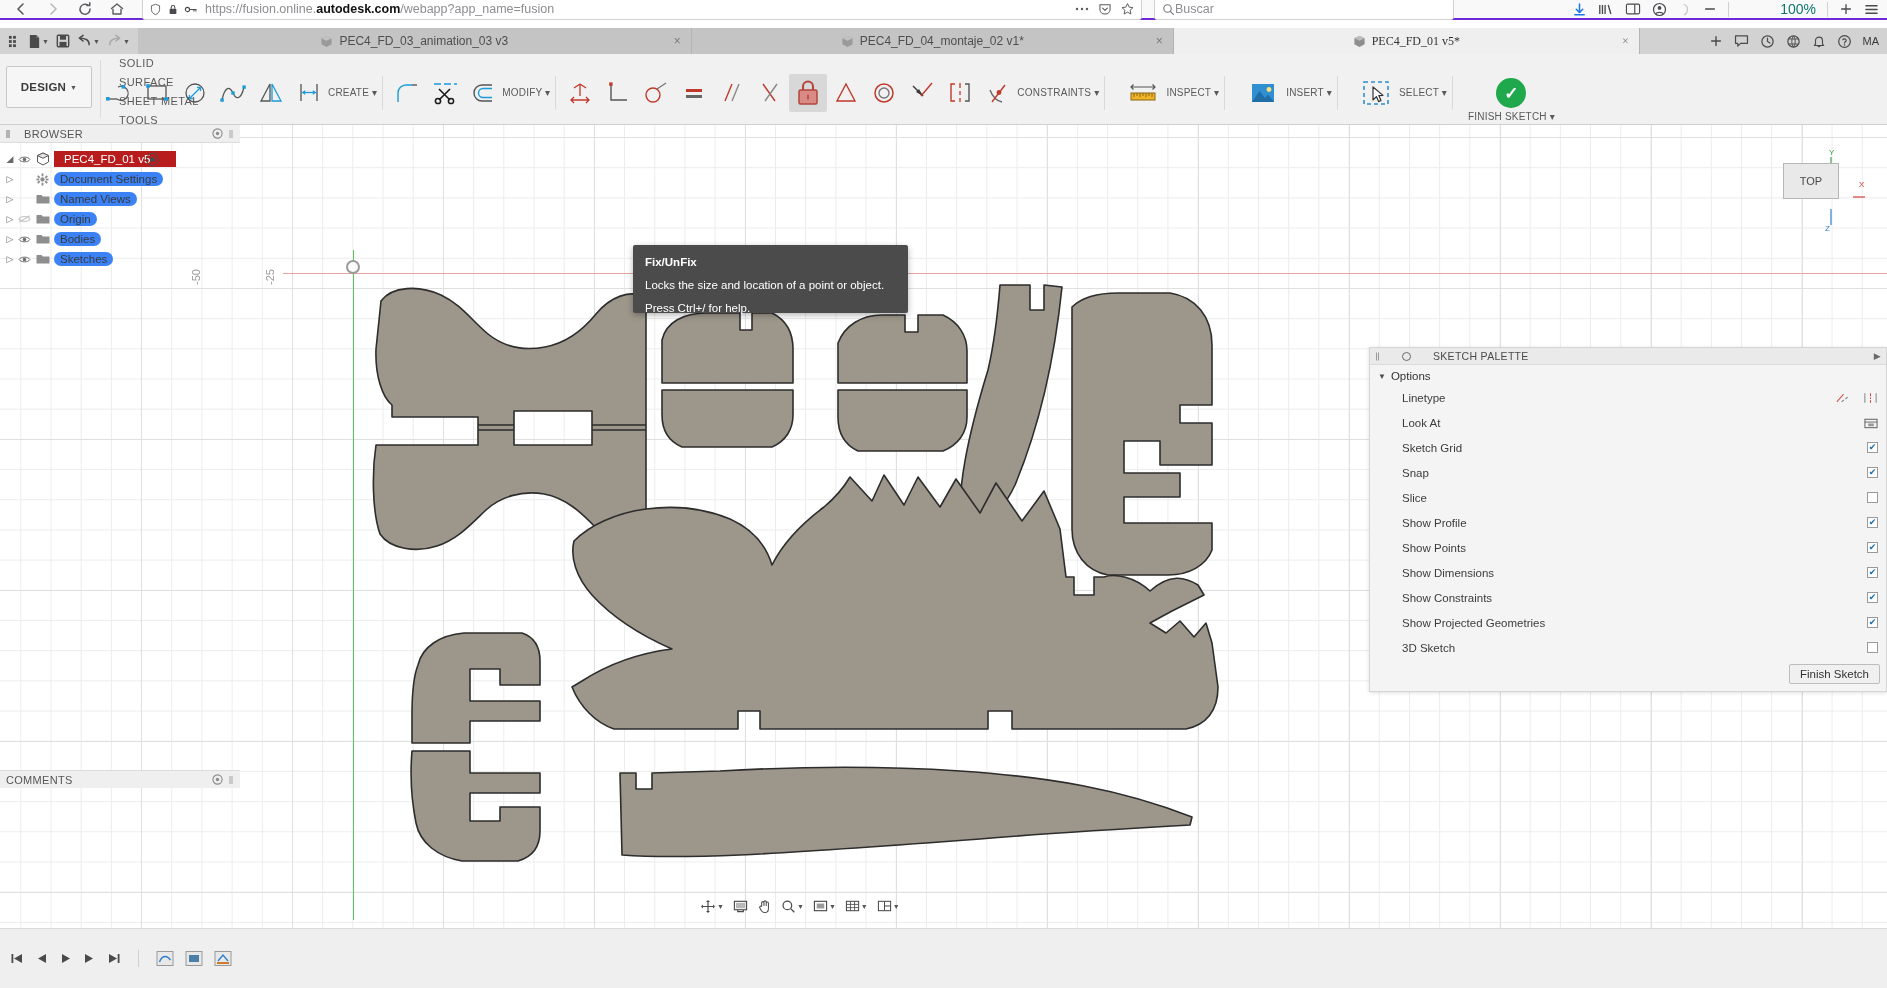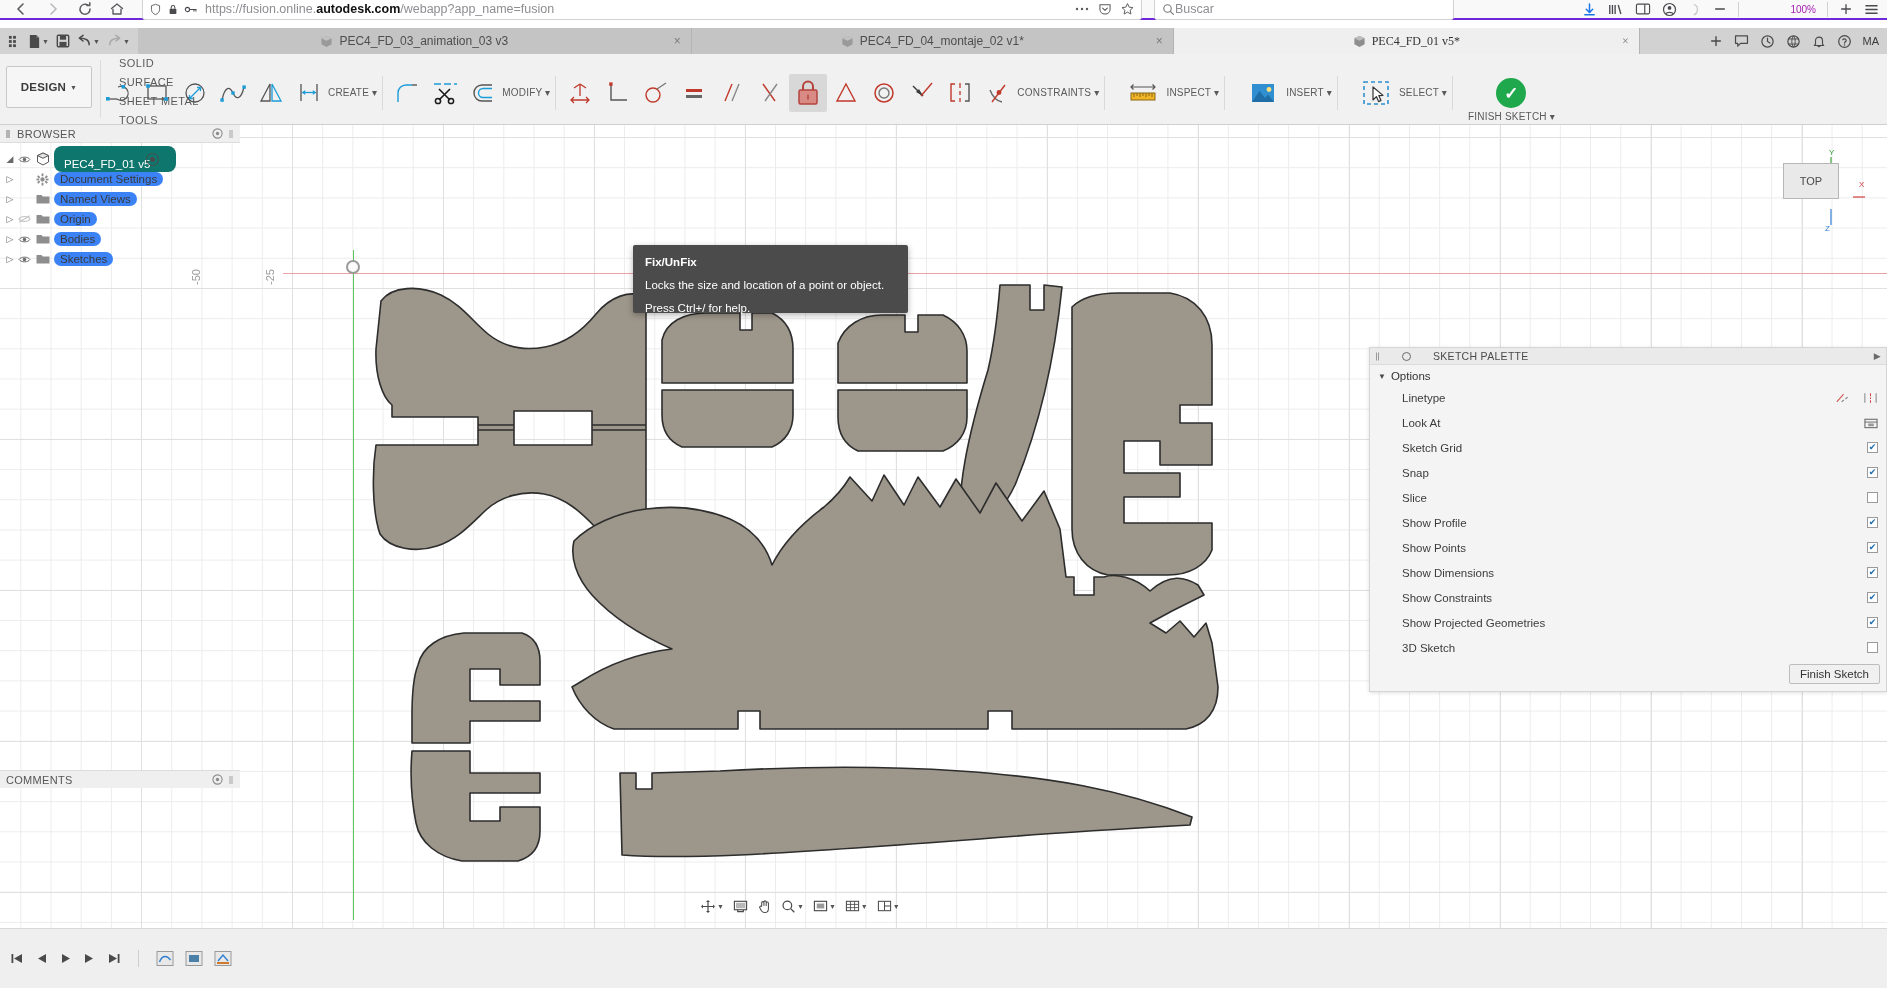--- a/index.html
+++ b/index.html
@@ -32,21 +32,21 @@
   .url-text { flex:1; font-size:12.5px; color:#8d8d92; white-space:nowrap; overflow:hidden; }
   .url-text b { color:#111; font-weight:600; }
   .url-text .scheme { color:#8d8d92; }
   .url-right { display:flex; align-items:center; gap:8px; color:#5b5b5f; font-size:13px; padding-left:8px;}
   .searchbar {
     width:300px; height:22px; margin-left:12px; background:#fff;
     border:1px solid #d2d2d6; border-radius:3px;
     display:flex; align-items:center; padding:0 7px; gap:0; color:#8d8d92; font-size:12.5px;
   }
   .br-right { margin-left:auto; display:flex; align-items:center; gap:11px; padding-right:8px; color:#4a4a4f; font-size:13px;}
-  .zoomlvl { font-size:10px; color:#a21caf;margin-left:40px; }
+  .zoomlvl { font-size:14px; color:#0f766e;margin-left:40px; }
   .vsep { width:1px; height:15px; background:#d0d0d4; }
 
   
   .fusion-tabstrip {
     position:absolute; top:28px; left:0; width:1887px; height:26px;
     background:#d2d2d2; display:flex; align-items:stretch;
   }
   .qat { display:flex; align-items:center; gap:3px; padding:0 6px; }
   .qat-btn { display:flex; align-items:center; gap:1px; color:#4a4a4a; font-size:13px; padding:0 2px;}
   .caret { font-size:7px; color:#555; }
@@ -124,33 +124,33 @@
   .origin-dot {
     position:absolute; left:346px; top:135px; width:14px; height:14px;
     border-radius:50%; border:2px solid #9a9a9a; background:#fafafa;
   }
   .ruler-lbl { position:absolute; color:#9b9b9b; font-size:11px;
     writing-mode:vertical-rl; transform:rotate(180deg); }
 
   
   .bpanel { position:absolute; left:0; top:0; width:240px; }
   .bpanel-header {
-    height:18px; display:flex; align-items:center; gap:4px;
+    height:18px; display:flex; align-items:center; gap:11px;
     background:#efefef; border-bottom:1px solid #dcdcdc; padding:0 6px;
     font-size:11px; color:#555; letter-spacing:.3px;
   }
   .bph-right { margin-left:auto; display:flex; align-items:center; gap:5px; color:#777; font-size:11px;}
   .btree { padding:6px 0 0 2px; }
   .brow { display:flex; align-items:center; height:20px; font-size:11.5px; color:#3a3a3a; }
   .brow .arrow { width:16px; text-align:center; color:#6a6a6a; font-size:9px; }
   .brow .eye { width:18px; text-align:center; color:#7a7a7a; font-size:11px; }
   .brow .eye.off { color:#c3c3c3; }
   .brow .ficon { width:18px; text-align:center; color:#8e8e8e; font-size:12px; }
   .brow .lbl { background:#3b82f6; padding:1px 6px; border-radius:7px; }
-  .brow.root .lbl { background:#0f766e; color:#fff; padding:12px 26px 2px 10px; border-radius:8px;}
+  .brow.root .lbl { background:#b91c1c; color:#fff; padding:2px 26px 2px 10px; border-radius:0;}
   .brow.root { position:relative; }
   .root-target { position:absolute; left:144px; width:13px; height:13px; border-radius:50%;
                  border:1.5px solid #4a4a4a; display:flex; align-items:center; justify-content:center;}
   .root-target i { width:5px; height:5px; border-radius:50%; background:#4a4a4a; display:block;}
 
   
   .tooltip {
     position:absolute; left:633px; top:120px; width:275px; height:68px;
     background:#4b4b4b; color:#fff; padding:9px 12px; border-radius:2px;
     box-shadow:0 2px 6px rgba(0,0,0,.3); font-size:11.5px; line-height:1.45;

